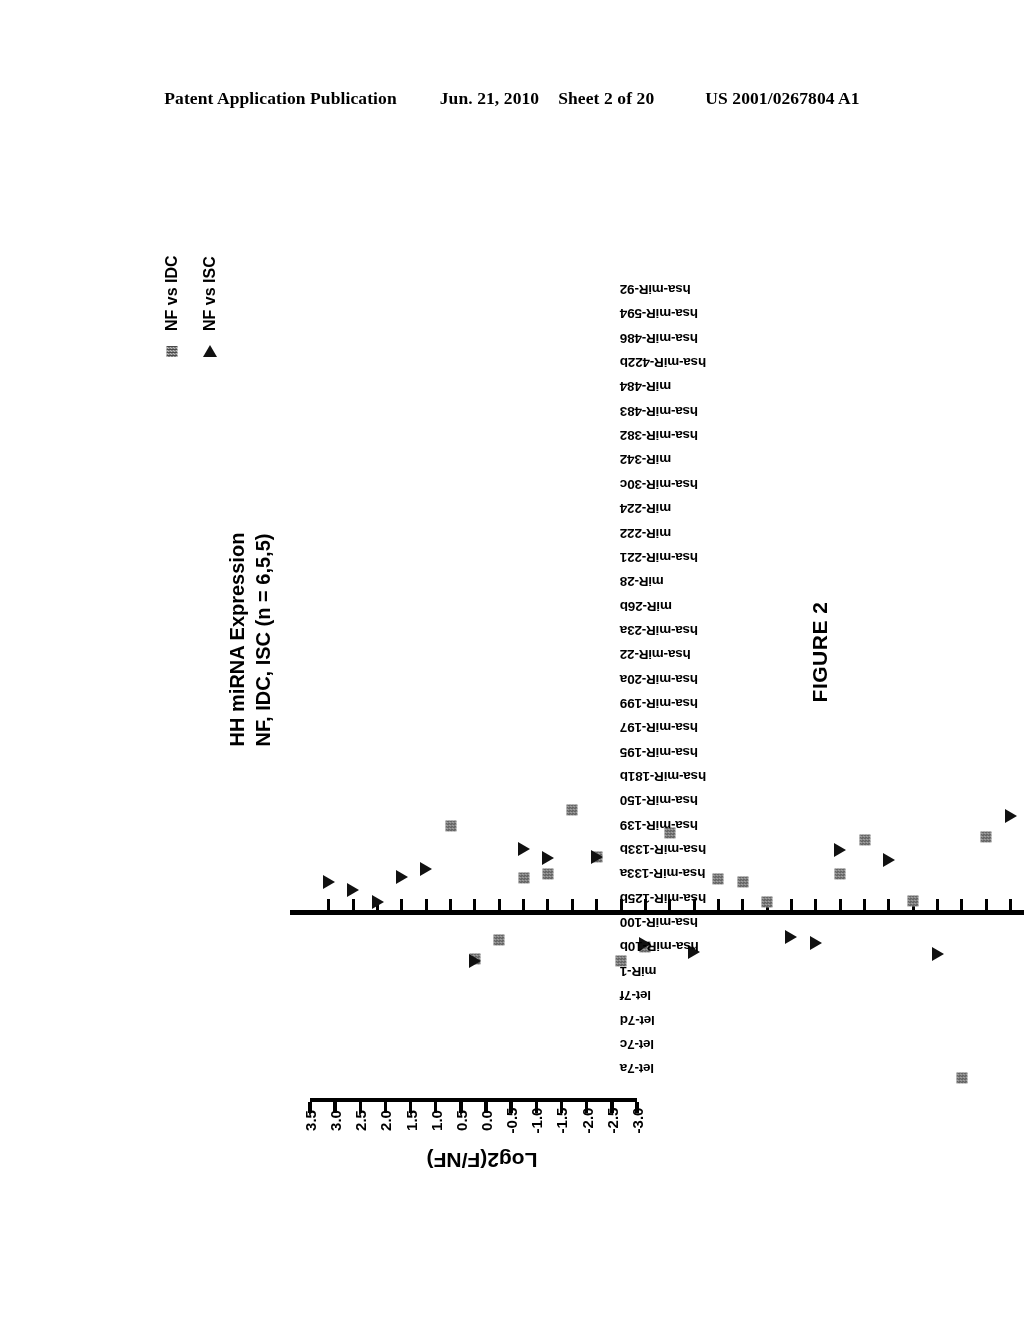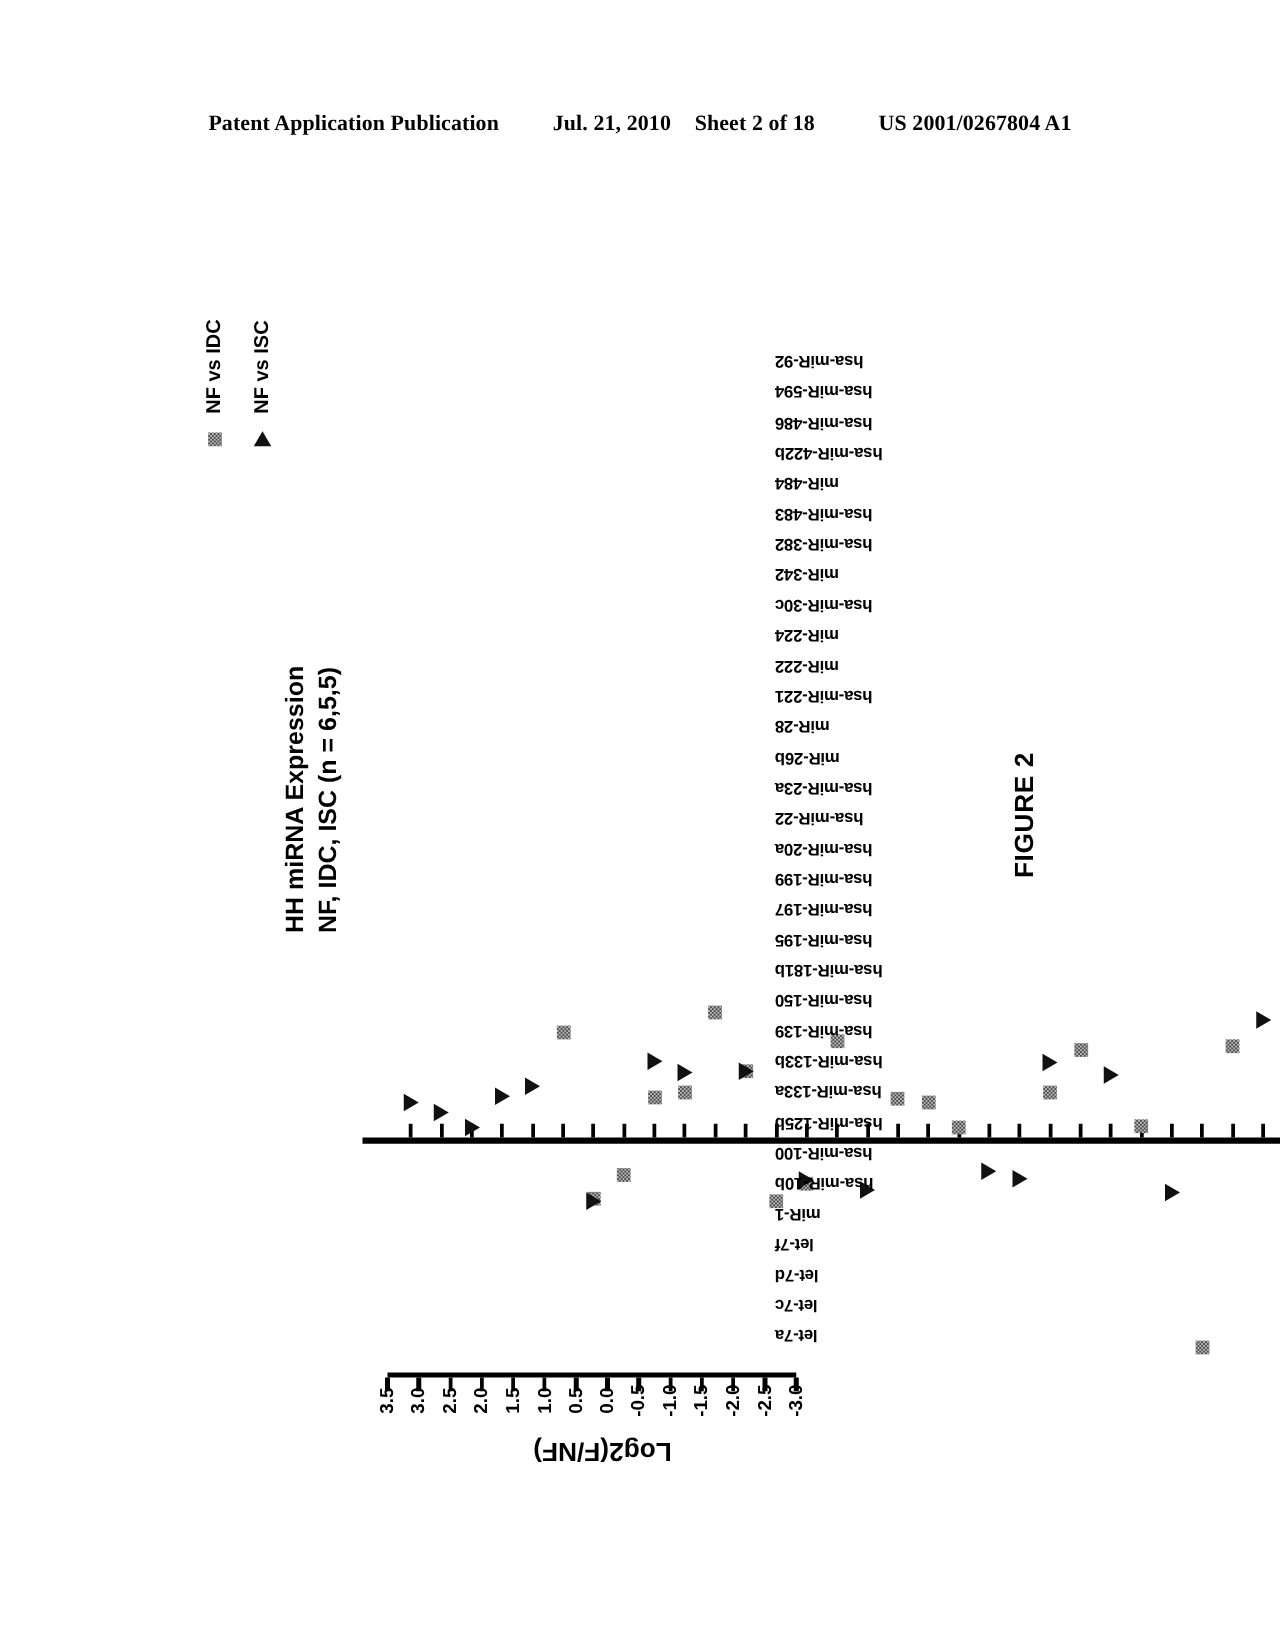--- a/index.html
+++ b/index.html
@@ -187,23 +187,23 @@
     font-weight: bold;
     white-space: nowrap;
   }
 </style>
 </head>
 <body>
 
 <div id="patent-header">
   <span>Patent Application Publication</span>
   <span class="hdr-gap-a"></span>
-  <span>Jul. 21, 2010</span>
+  <span>Jun. 21, 2010</span>
   <span class="hdr-gap-b"></span>
-  <span>Sheet 2 of 18</span>
+  <span>Sheet 2 of 20</span>
   <span class="hdr-gap-c"></span>
   <span>US 2001/0267804 A1</span>
 </div>
 
 <div id="figure-area">
 
   <div id="chart-title">
     <div>HH miRNA Expression</div>
     <div>NF, IDC, ISC (n = 6,5,5)</div>
   </div>

